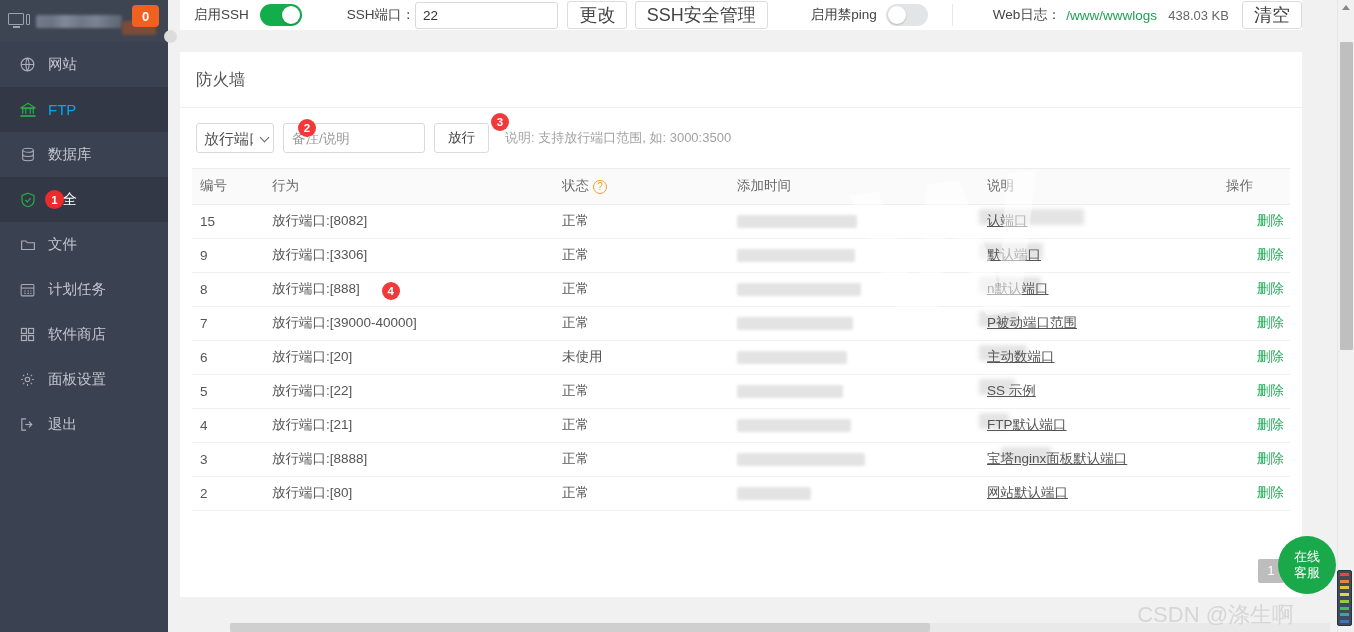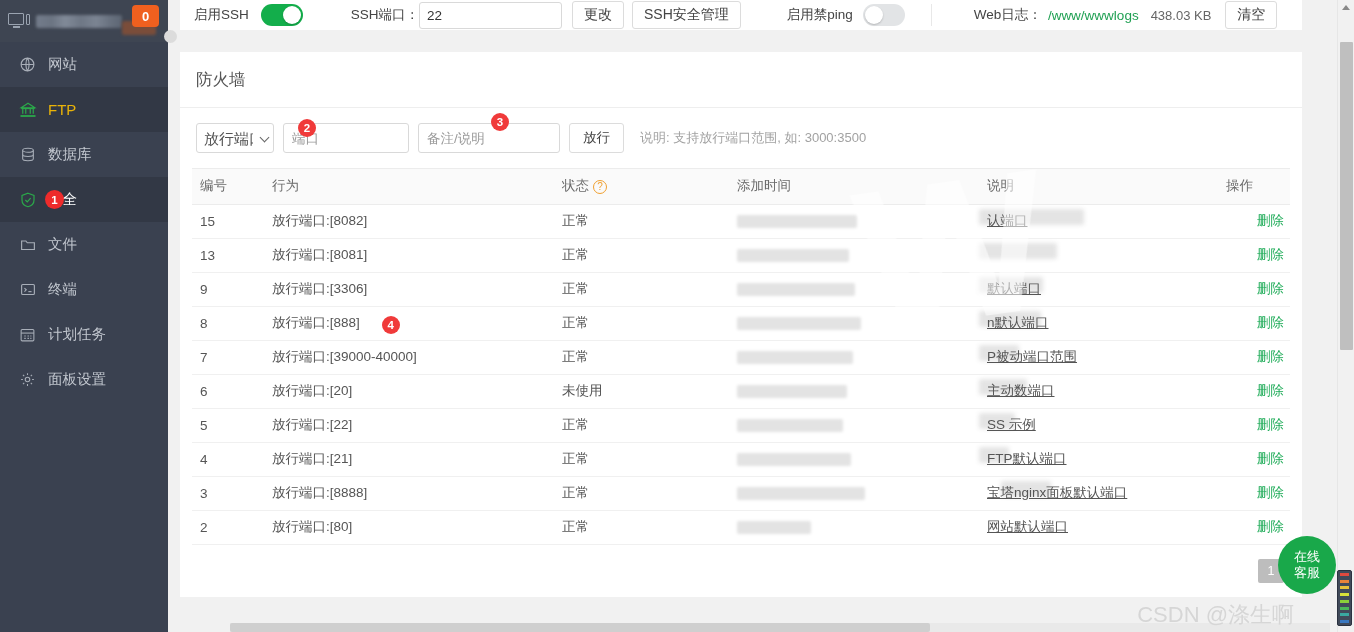--- a/index.html
+++ b/index.html
@@ -100,21 +100,21 @@
     flex: none;
     display: flex; align-items: center; justify-content: center;
     color: #a8aeb8;
   }
   .side-item .lbl { white-space: nowrap; }
   .side-item.active {
     background: #323845;
     color: #ffffff;
   }
   .side-item.active .ic { color: #2ba84a; }
-  .side-item.ftp .lbl { color: #eab308; font-size: 15px; }
+  .side-item.ftp .lbl { color: #0ea5e9; font-size: 15px; }
   .side-badge-red {
     position: absolute;
     left: 45px; top: 13px;
     width: 19px; height: 19px;
     background: #ee2b2b;
     border-radius: 50%;
     color: #fff; font-size: 11.5px; font-weight: bold;
     display: flex; align-items: center; justify-content: center;
     z-index: 3;
   }
@@ -168,21 +168,21 @@
     font-family: "Liberation Sans", sans-serif;
     outline: none;
     background: #fff;
   }
   .mini-btn {
     height: 28px;
     padding: 0 11px;
     border: 1px solid #dcdcdc;
     border-radius: 3px;
     background: #fff;
-    font-size: 14px; color: #444;
+    font-size: 18px; color: #444;
     font-family: "Liberation Sans", sans-serif;
     cursor: pointer;
     white-space: nowrap;
   }
   .vdiv { width: 1px; height: 22px; background: #e8e8e8; }
   .link-green { color: #20a053; font-size: 13.5px; text-decoration: none; white-space: nowrap; }
   .kb-text { font-size: 13px; color: #666; white-space: nowrap; }
 
   
   .card {
@@ -508,53 +508,64 @@
 
     <div class="side-item">
       <span class="ic">
         <svg width="18" height="17" viewBox="0 0 24 24" fill="none" stroke="currentColor" stroke-width="1.6">
             <path d="M3 7h6l2 2.5h10V19H3z"></path>
           </svg>
       </span>
       <span class="lbl">文件</span>
     </div>
 
-    <div class="side-item">
-      <span class="ic">
-        <svg width="18" height="17" viewBox="0 0 24 24" fill="none" stroke="currentColor" stroke-width="1.6">
-            <rect x="3" y="5" width="18" height="14" rx="1.5"></rect>
-            <path d="M7 10l2.5 2.5L7 15"></path>
-            <path d="M12.5 15H17"></path>
-          </svg>
-      </span>
-      <span class="lbl">终端</span>
-    </div>
 
     <div class="side-item">
       <span class="ic">
         <svg width="17" height="17" viewBox="0 0 24 24" fill="none" stroke="currentColor" stroke-width="1.5">
             <rect x="3" y="5" width="18" height="16" rx="1.5"></rect>
             <path d="M3 10h18"></path>
             <path d="M7.5 14h2M12 14h2M16 14h1.5M7.5 17.5h2M12 17.5h2M16 17.5h1.5"></path>
           </svg>
       </span>
       <span class="lbl">计划任务</span>
     </div>
 
+    <div class="side-item">
+      <span class="ic">
+        <svg width="17" height="17" viewBox="0 0 24 24" fill="none" stroke="currentColor" stroke-width="1.7">
+            <rect x="3.5" y="3.5" width="7" height="7"></rect>
+            <rect x="13.5" y="3.5" width="7" height="7"></rect>
+            <rect x="3.5" y="13.5" width="7" height="7"></rect>
+            <rect x="13.5" y="13.5" width="7" height="7"></rect>
+          </svg>
+      </span>
+      <span class="lbl">软件商店</span>
+    </div>
 
     <div class="side-item">
       <span class="ic">
         <svg width="17" height="17" viewBox="0 0 24 24" fill="none" stroke="currentColor" stroke-width="1.5">
             <circle cx="12" cy="12" r="3.2"></circle>
             <path d="M12 3v2.5M12 18.5V21M3 12h2.5M18.5 12H21M5.6 5.6l1.8 1.8M16.6 16.6l1.8 1.8M18.4 5.6l-1.8 1.8M7.4 16.6l-1.8 1.8"></path>
           </svg>
       </span>
       <span class="lbl">面板设置</span>
     </div>
 
+    <div class="side-item">
+      <span class="ic">
+        <svg width="17" height="17" viewBox="0 0 24 24" fill="none" stroke="currentColor" stroke-width="1.6">
+            <path d="M10 4H4v16h6"></path>
+            <path d="M14 8l4 4-4 4"></path>
+            <path d="M9 12h9"></path>
+          </svg>
+      </span>
+      <span class="lbl">退出</span>
+    </div>
 
     <div class="side-bottom-fill"></div>
   </div>
 
   <div id="main">
 
     <div class="ssh-strip">
       <span class="lb">启用SSH</span>
       <div style="width:12px"></div>
       <div class="switch on">
@@ -593,21 +604,20 @@
 
       <div class="filter-row">
         <div class="sel-wrap">
           <select class="sel">
             <option>放行端口</option>
             <option>禁止端口</option>
           </select>
           <span class="chev"></span>
         </div>
 
-        <input class="txt port" placeholder="端口" style="">
         <span class="badge-num" style="left:118px; top:11px;">2</span>
 
         <input class="txt note" placeholder="备注/说明" style="">
         <span class="badge-num" style="left:311px; top:5px;">3</span>
 
         <button class="btn-allow">放行</button>
         <span class="hint">说明: 支持放行端口范围, 如: 3000:3500</span>
       </div>
 
       <div class="tbl-wrap">
@@ -624,28 +634,20 @@
               <th class="c-op">操作</th>
             </tr>
           </thead>
           <tbody>
             <tr>
               <td class="c-id">15</td>
               <td class="c-act">放行端口:[8082]</td>
               <td class="c-st">正常</td>
               <td class="c-time"><span class="obsc" style="width:120px;height:13px"></span></td>
               <td class="c-desc desc-cell"><span class="desc-mask" style="width:105px"></span><span class="desc-txt">认端口</span></td>
-              <td class="c-op"><span class="del">删除</span></td>
-            </tr>
-            <tr>
-              <td class="c-id">13</td>
-              <td class="c-act">放行端口:[8081]</td>
-              <td class="c-st">正常</td>
-              <td class="c-time"><span class="obsc" style="width:112px;height:13px"></span></td>
-              <td class="c-desc desc-cell"><span class="desc-mask" style="width:78px"></span><span class="desc-txt"></span></td>
               <td class="c-op"><span class="del">删除</span></td>
             </tr>
             <tr>
               <td class="c-id">9</td>
               <td class="c-act">放行端口:[3306]</td>
               <td class="c-st">正常</td>
               <td class="c-time"><span class="obsc" style="width:118px;height:13px"></span></td>
               <td class="c-desc desc-cell"><span class="desc-mask" style="width:64px"></span><span class="desc-txt">默认端口</span></td>
               <td class="c-op"><span class="del">删除</span></td>
             </tr>

